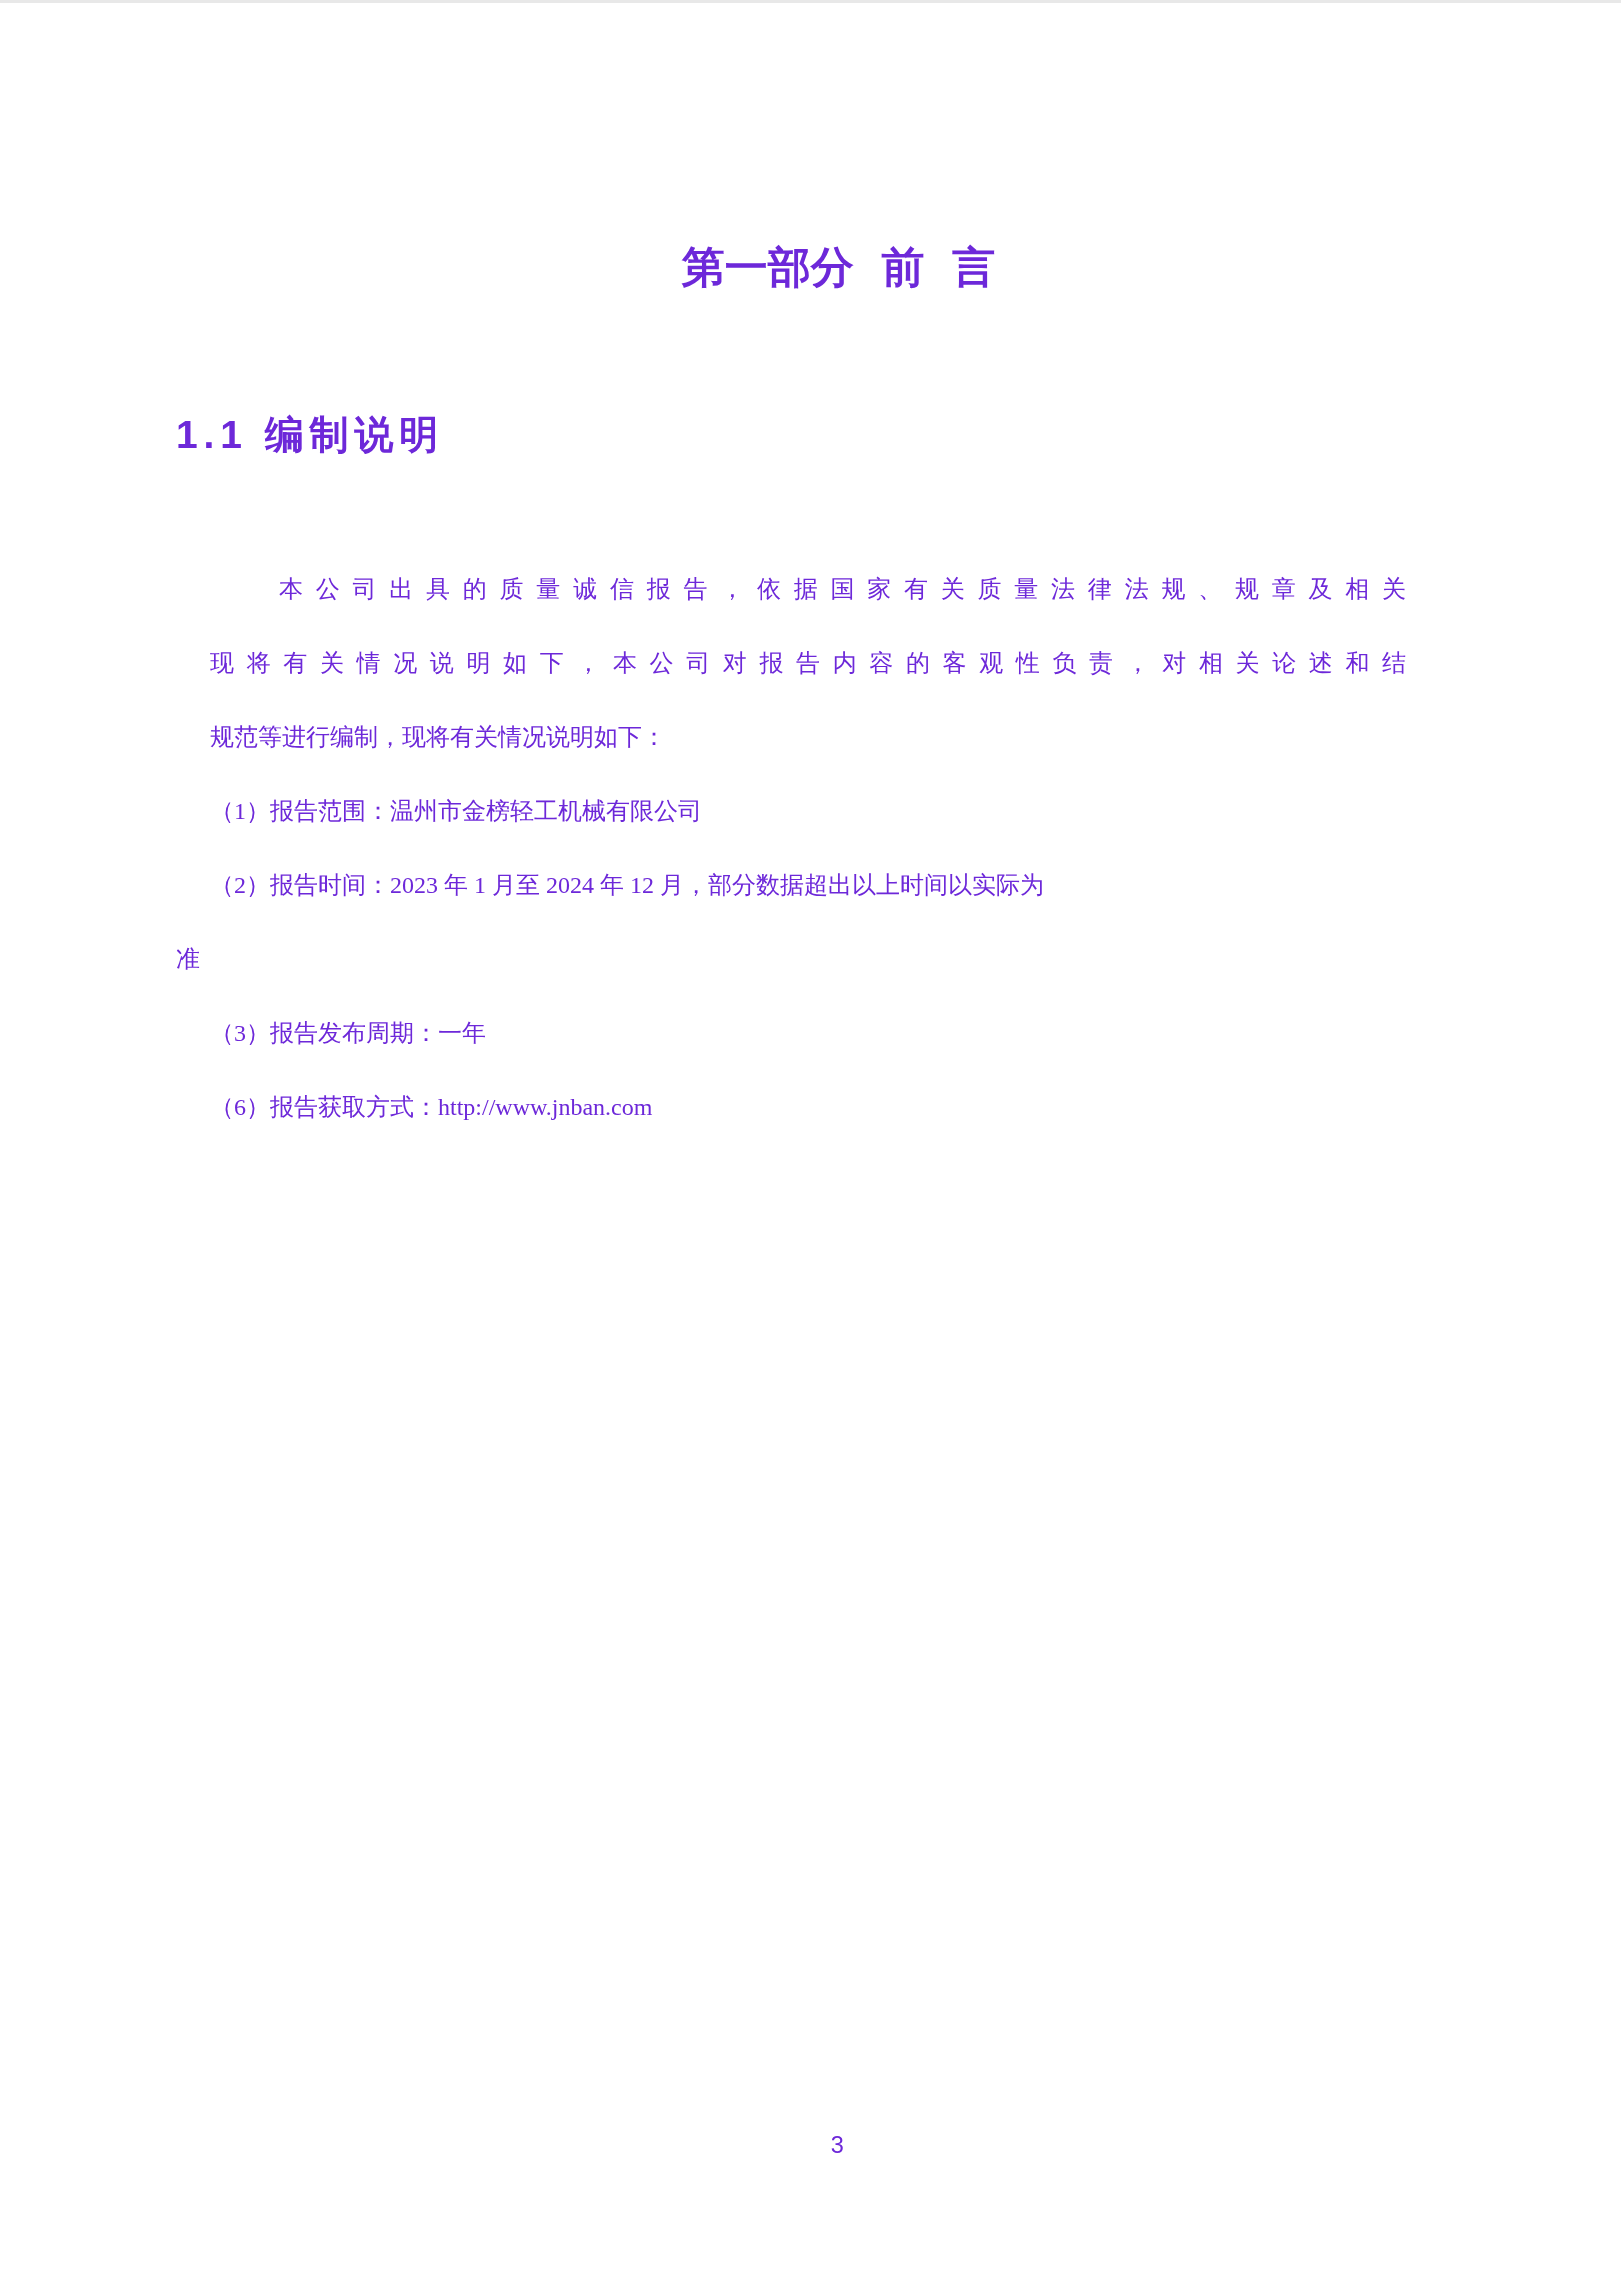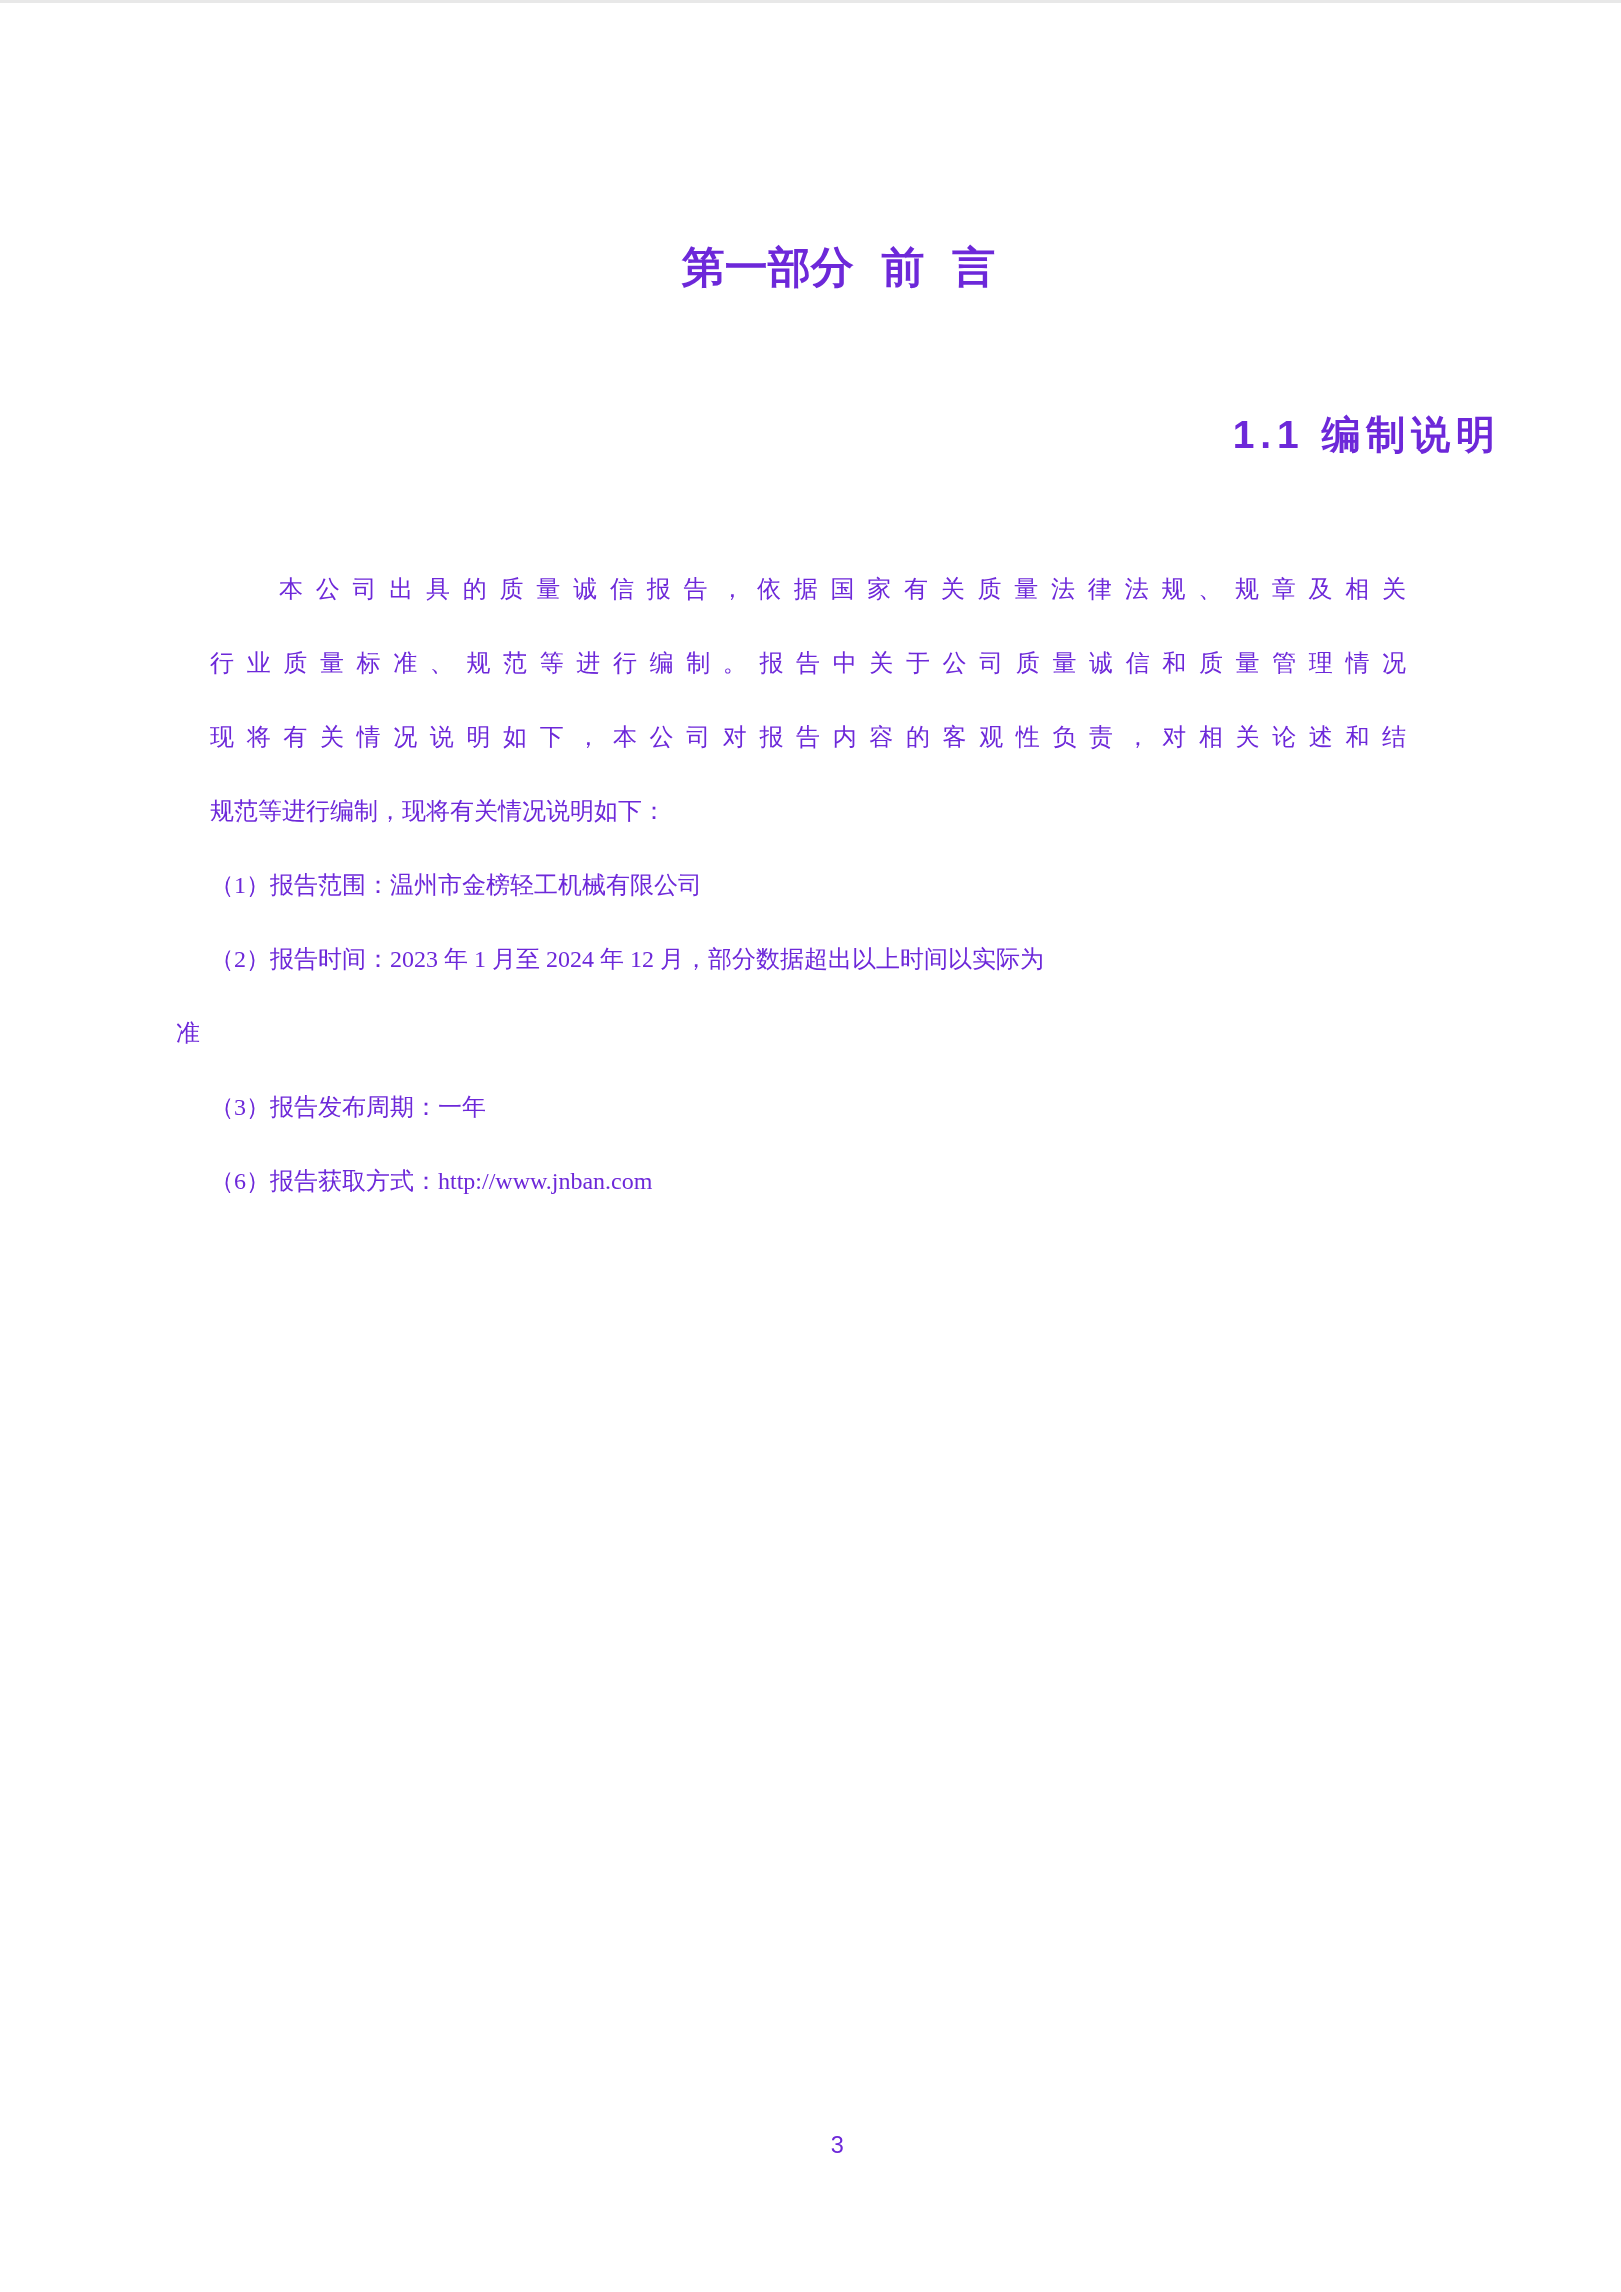--- a/index.html
+++ b/index.html
@@ -29,21 +29,21 @@
     font-size: 43px;
     line-height: 55px;
     word-spacing: 15.7px;
     white-space: nowrap;
   }
   .section-heading {
     position: absolute;
     left: 176px;
     width: 1325px;
     top: 406px;
-    text-align: right;
+    text-align: left;
     font-family: "Liberation Sans", "DejaVu Sans", sans-serif;
     font-weight: bold;
     font-size: 39px;
     line-height: 51px;
     letter-spacing: 5.9px;
     white-space: nowrap;
   }
   .body-text {
     position: absolute;
     left: 176px;
@@ -89,21 +89,20 @@
   }
 </style>
 </head>
 <body>
 
 <div class="page">
   <div class="part-title">第一部分 前 言</div>
   <div class="section-heading">1.1 编制说明</div>
   <div class="body-text" id="body-lines">
       <div class="line role-paragraph-first">本公司出具的质量诚信报告，依据国家有关质量法律法规、规章及相关</div>
-      <div class="line role-paragraph">行业质量标准、规范等进行编制。报告中关于公司质量诚信和质量管理情况</div>
       <div class="line role-paragraph">现将有关情况说明如下，本公司对报告内容的客观性负责，对相关论述和结</div>
       <div class="line role-paragraph-last">规范等进行编制，现将有关情况说明如下：</div>
       <div class="line role-item">（1）报告范围：温州市金榜轻工机械有限公司</div>
       <div class="line role-item">（2）报告时间：2023 年 1 月至 2024 年 12 月，部分数据超出以上时间以实际为</div>
       <div class="line role-item-continuation">准</div>
       <div class="line role-item">（3）报告发布周期：一年</div>
       <div class="line role-item">（6）报告获取方式：http://www.jnban.com</div>
     </div>
   <div class="page-number">3</div>
 </div>

